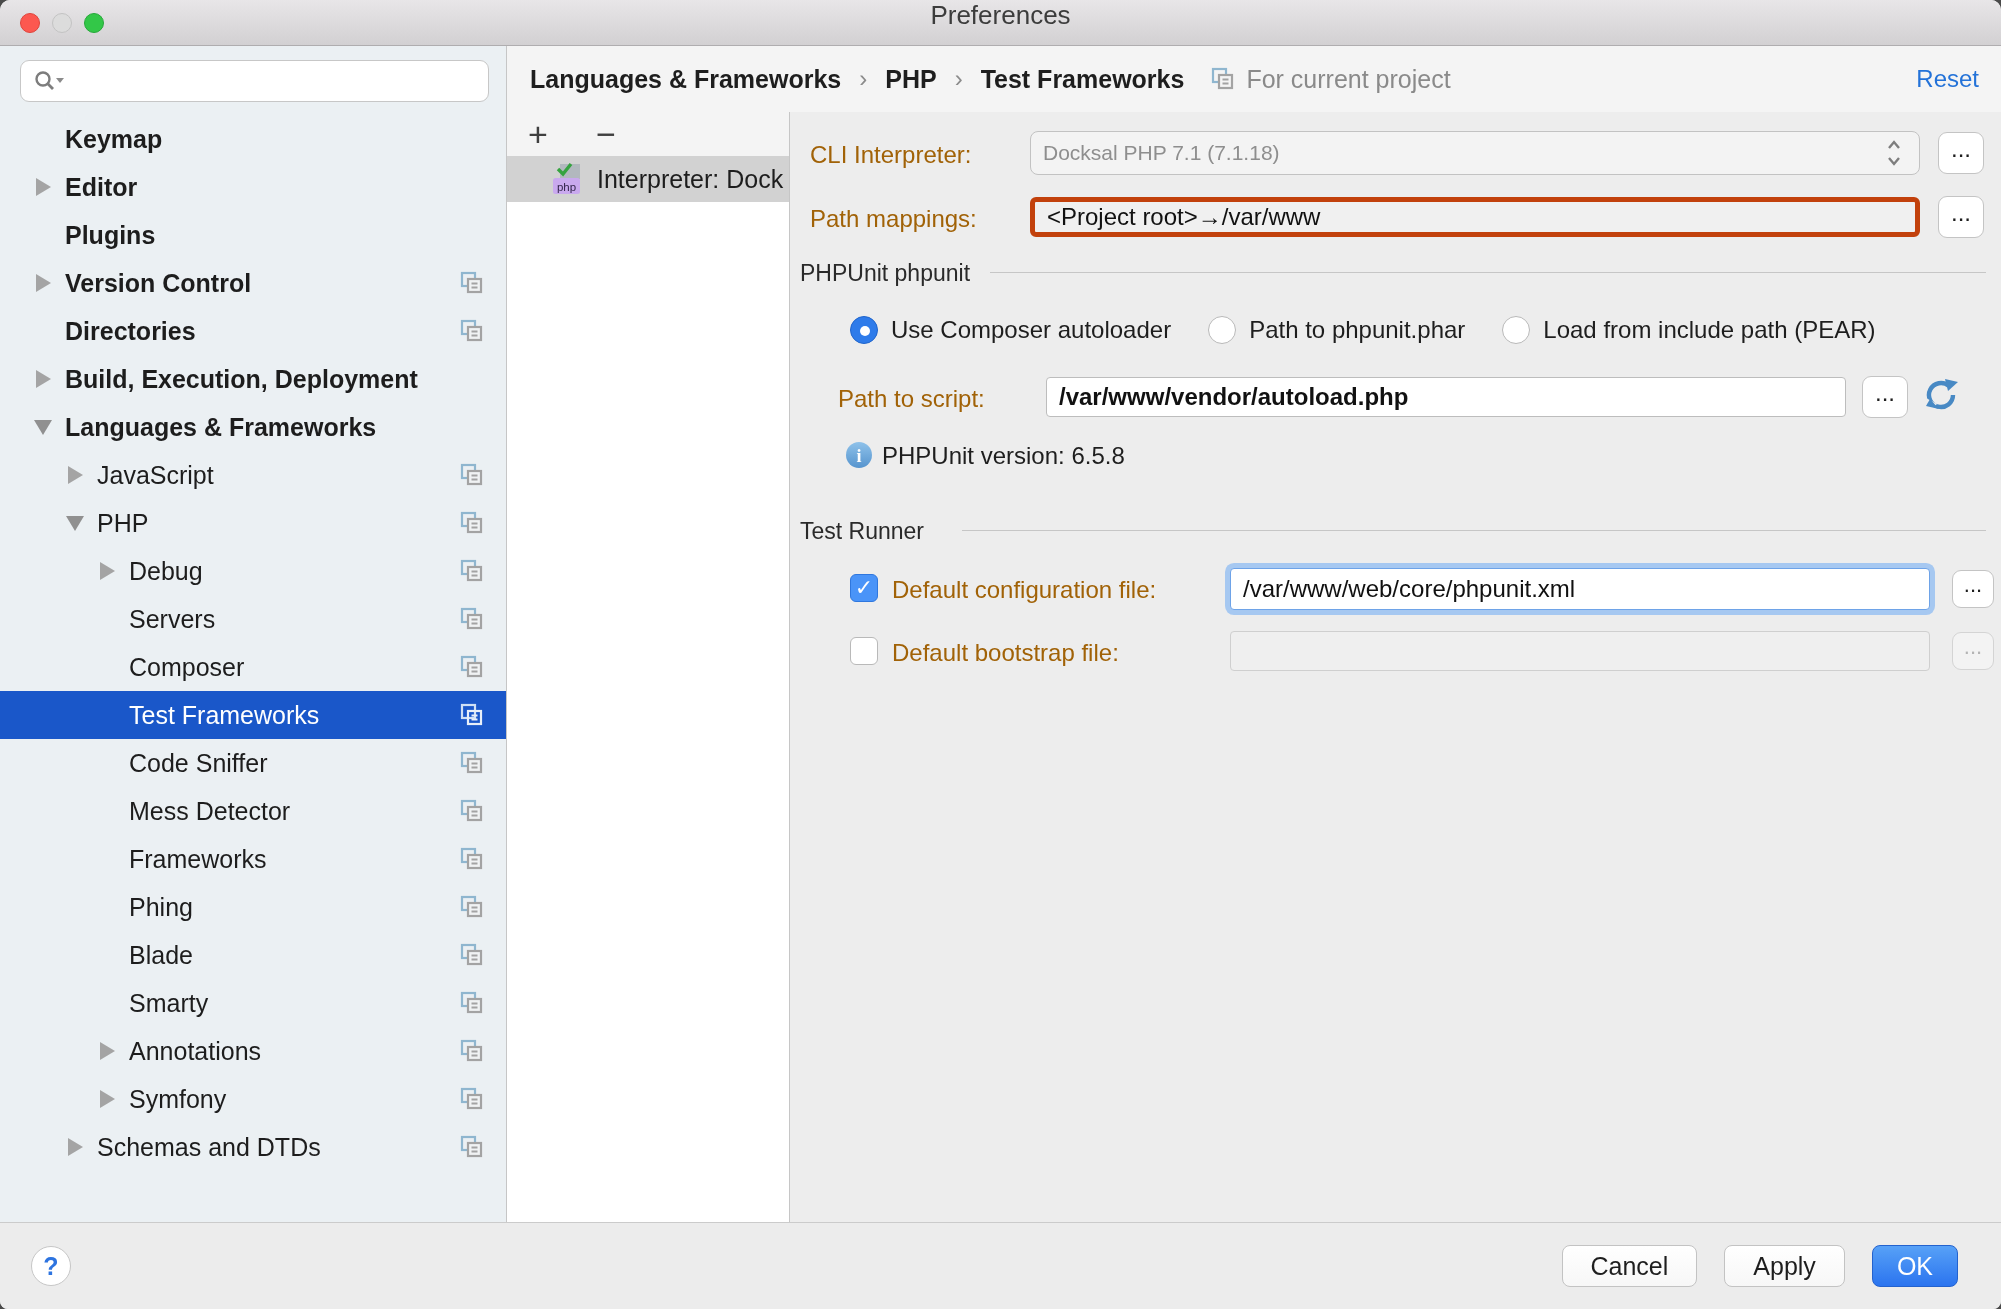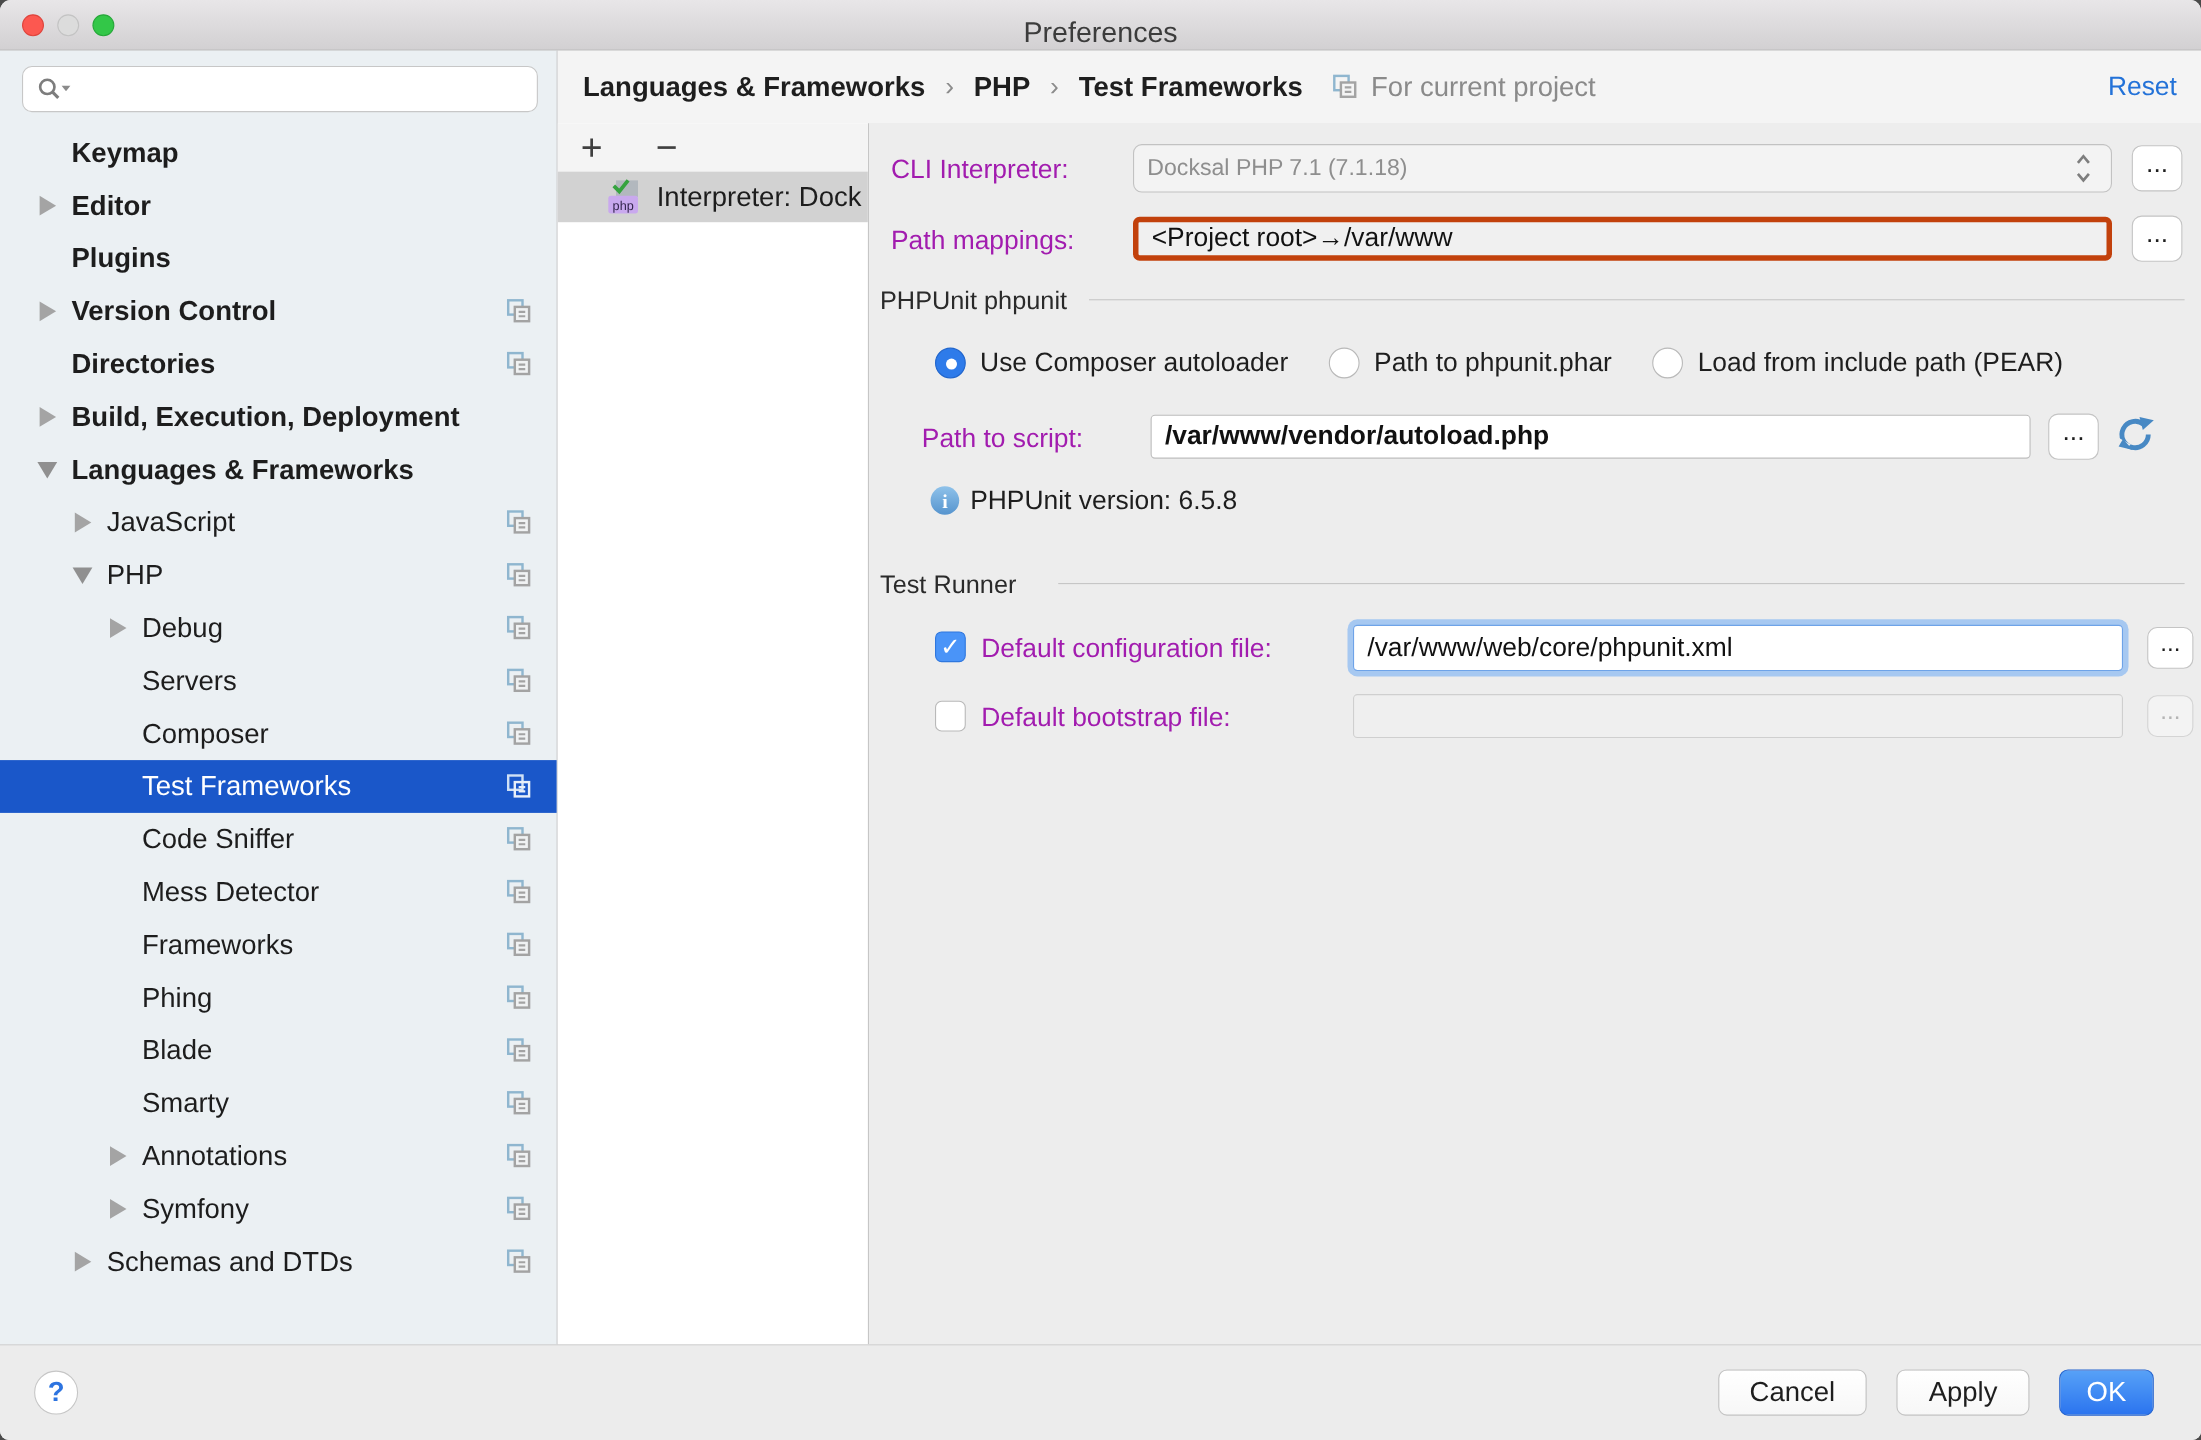--- a/index.html
+++ b/index.html
@@ -1,20 +1,20 @@
 <!DOCTYPE html>
 <html><head>
 <meta charset="utf-8">
 <style>
   html,body{margin:0;padding:0;background:#4a4a4a;font-family:"Liberation Sans","DejaVu Sans",sans-serif;}
   *{box-sizing:border-box;}
   .window{position:relative;width:2001px;height:1309px;background:#EDEDED;border-radius:10px 10px 8px 8px;overflow:hidden;}
 
   
-  .titlebar{position:relative;height:46px;background:linear-gradient(#E8E6E8,#D2D0D2);border-bottom:1px solid #AFADAF;display:flex;align-items:flex-end;justify-content:center;}
+  .titlebar{position:relative;height:46px;background:linear-gradient(#E8E6E8,#D2D0D2);border-bottom:1px solid #AFADAF;display:flex;align-items:flex-start;justify-content:center;}
   .traffic{position:absolute;left:20px;top:13px;display:flex;gap:12px;}
   .light{width:20px;height:20px;border-radius:50%;}
   .light.red{background:#FC5850;border:1px solid #DF443C;}
   .light.gray{background:#DCDCDC;border:1px solid #C3C3C3;}
   .light.green{background:#33C748;border:1px solid #27A83A;}
   .title{font-size:26px;color:#3C3C3C;font-weight:500;}
 
   
   .main{display:flex;height:1176px;}
   .sidebar{position:relative;width:507px;background:#EBF0F3;border-right:1px solid #C6C6C6;flex:none;}
@@ -50,21 +50,21 @@
   
   .crumbs{display:flex;align-items:center;gap:16px;}
   .crumb{font-size:25px;font-weight:700;color:#1E1E1E;}
   .crumb-sep{font-size:24px;color:#8B8B8B;font-weight:400;padding:0 2px;}
   .scope{display:flex;align-items:center;gap:10px;margin-left:26px;}
   .scope-text{font-size:25px;color:#8A8A8A;}
   .spacer{flex:1;}
   .reset-link{font-size:24px;color:#2372D8;cursor:pointer;}
 
   
-  .flabel{position:absolute;font-size:24px;color:#a21caf;}
+  .flabel{position:absolute;font-size:24px;color:#a16207;}
   .dropdown{position:absolute;left:240px;top:19px;width:890px;height:44px;background:#F3F3F3;border:1px solid #C2C2C2;border-radius:8px;display:flex;align-items:center;padding:0 12px;}
   .dropdown .dd-value{flex:1;font-size:21px;color:#8E8E8E;white-space:nowrap;overflow:hidden;}
   .stepper{width:26px;height:36px;display:flex;flex-direction:column;align-items:center;justify-content:center;gap:3px;}
   .field{position:absolute;background:#F0F0F0;border:5px solid #c2410c;border-radius:6px;display:flex;align-items:center;padding:0 12px;font-size:24px;color:#111;white-space:nowrap;overflow:hidden;}
   .tinput{position:absolute;border:1px solid #BDBDBD;border-radius:4px;background:#fff;font-size:24px;color:#111;padding:0 12px;font-family:inherit;outline:none;}
   .tinput.focused{border:1px solid #6EA3E8;box-shadow:0 0 0 5px #A6C8F1;border-radius:4px;}
   .tinput:disabled{background:#EFEFEF;border-color:#CFCFCF;}
   .browse{position:absolute;background:#FFFFFF;border:1px solid #C4C4C4;border-radius:9px;font-size:24px;color:#1E1E1E;display:flex;align-items:center;justify-content:center;line-height:1;padding-bottom:10px;font-family:inherit;}
   .browse:disabled{color:#B4B4B4;background:#F3F3F3;border-color:#D4D4D4;}
   .section-title{position:absolute;font-size:23px;color:#2A2A2A;}

